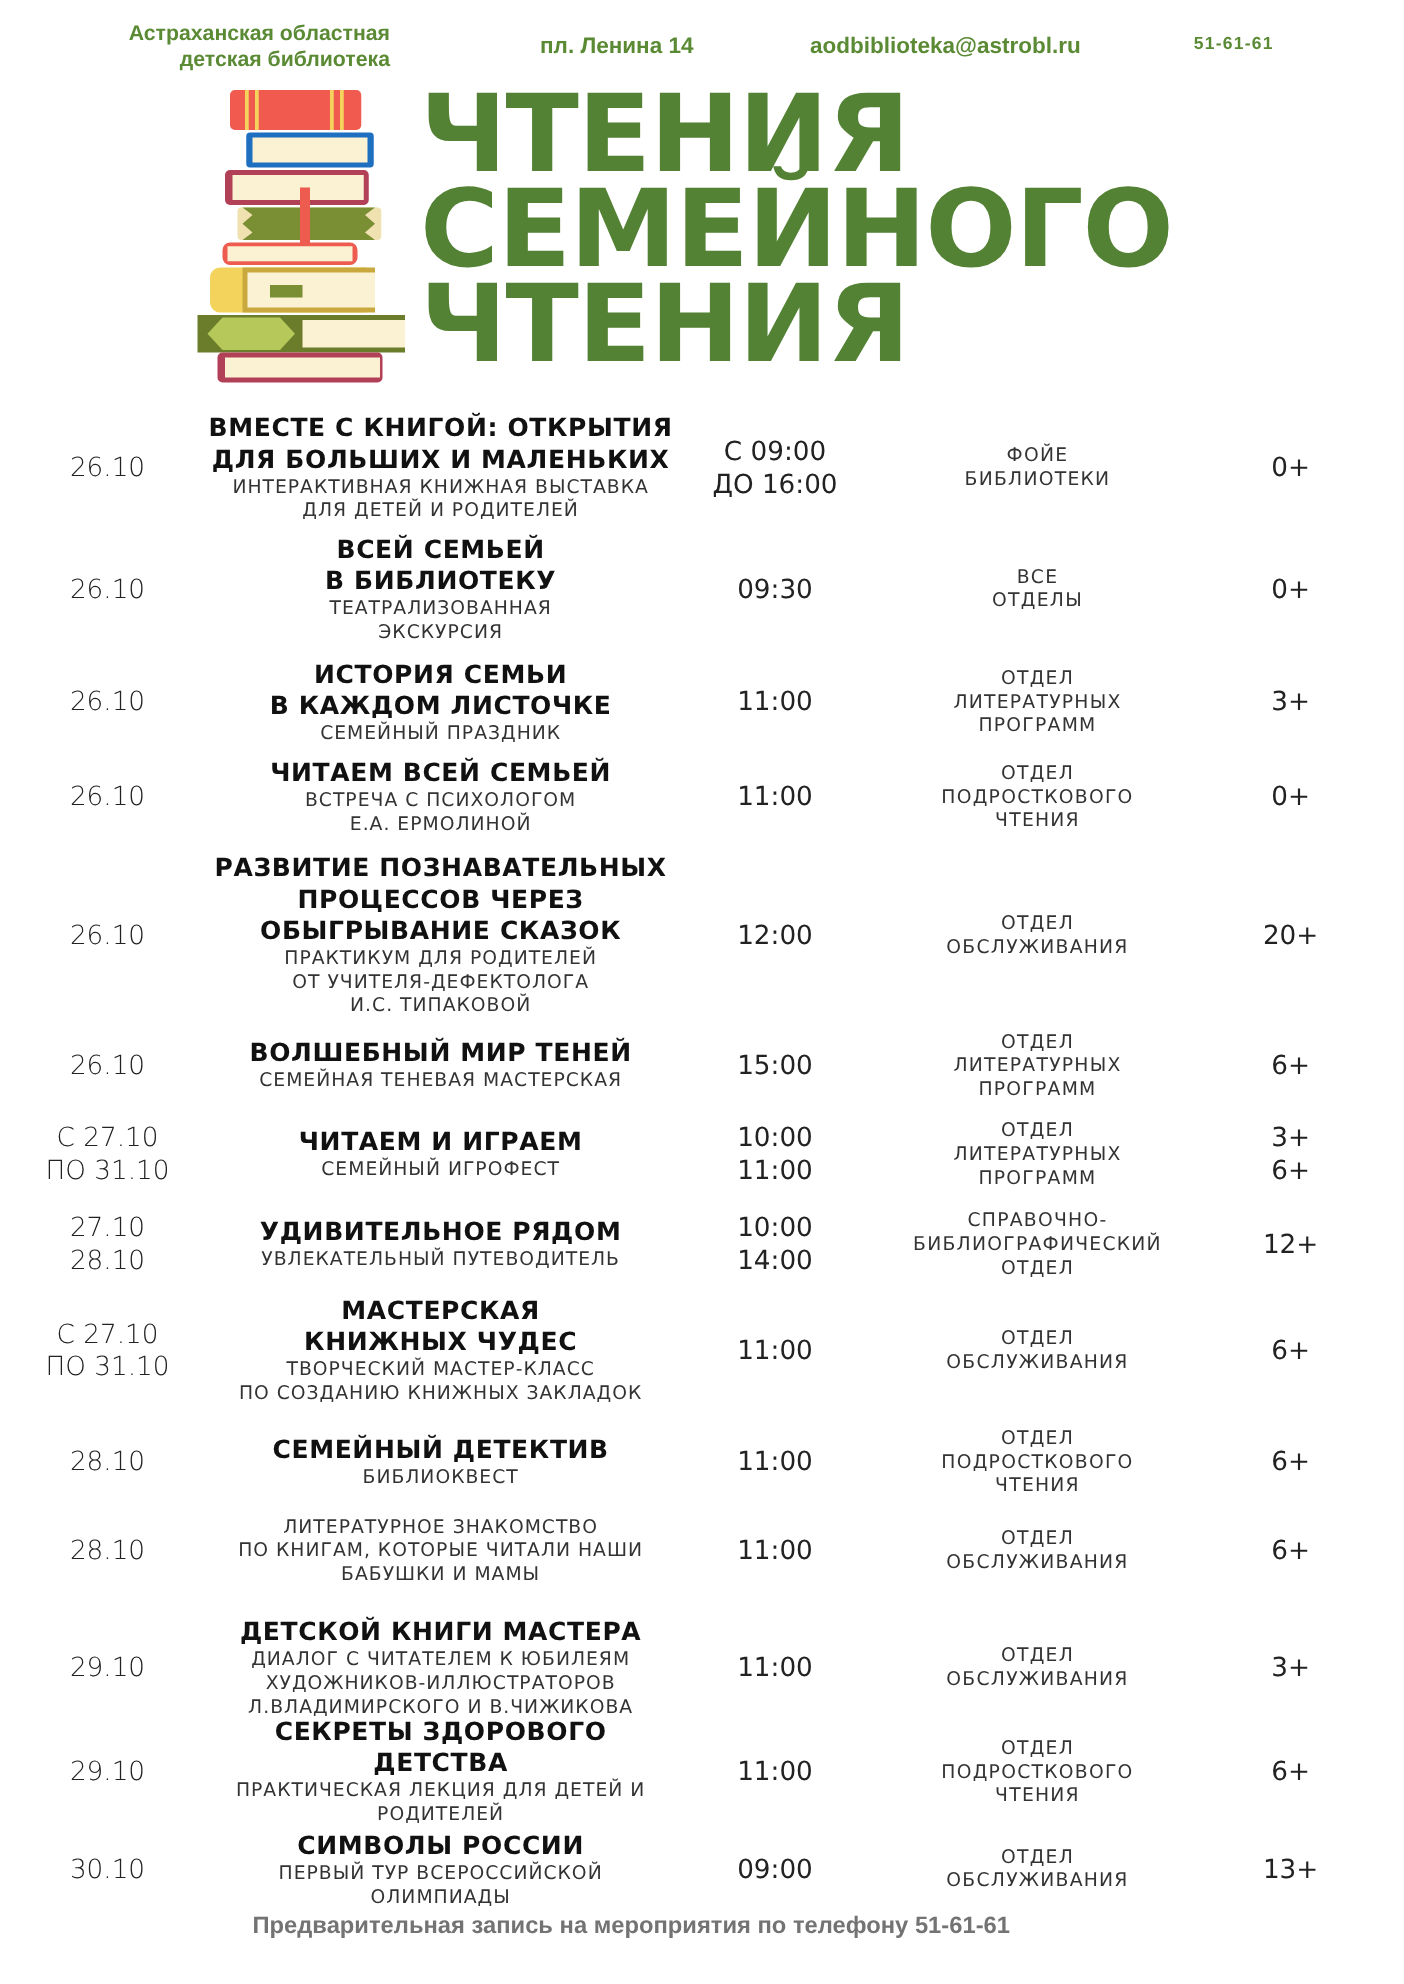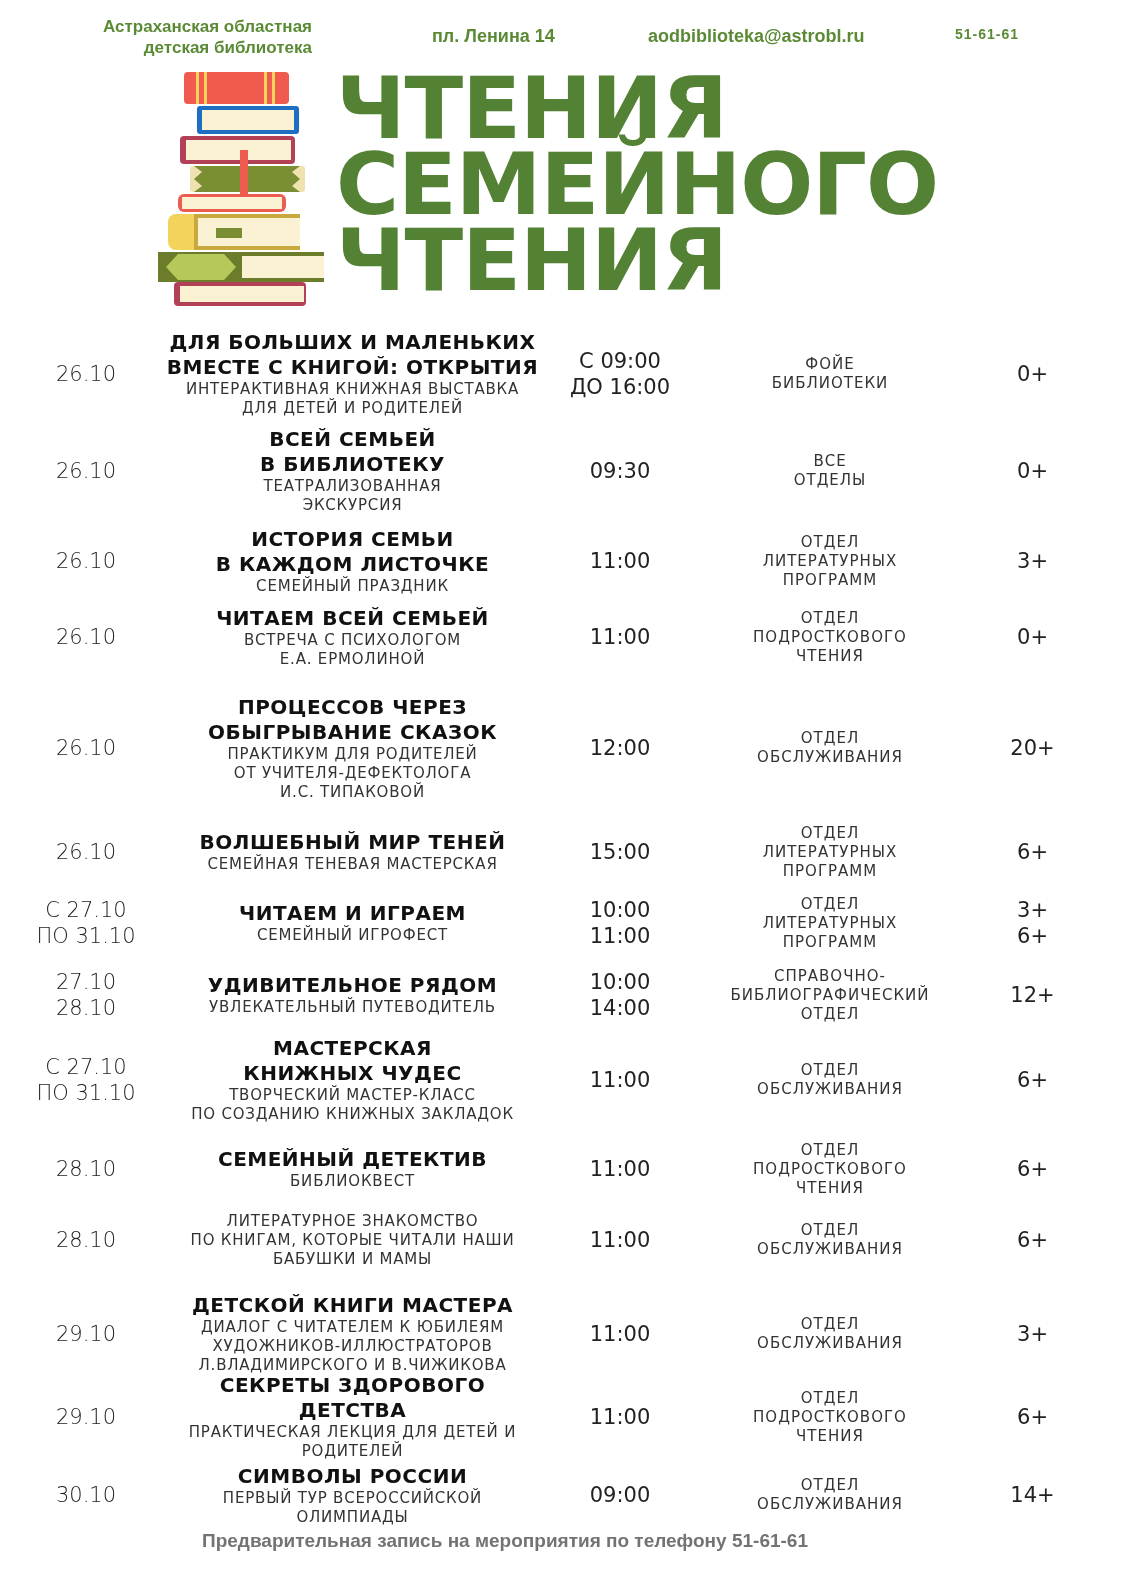--- a/index.html
+++ b/index.html
@@ -73,22 +73,22 @@
   <div>СЕМЕЙНОГО</div>
   <div>ЧТЕНИЯ</div>
 </div>
 
 <div class="table" id="events">
     <div class="row" style="top: 0px; height: 92px;">
       <div class="cell c-date">
         <div>26.10</div>
       </div>
       <div class="cell c-event">
+        <div class="ev-title">Вместе с книгой: открытия</div>
         <div class="ev-title">для больших и маленьких</div>
-        <div class="ev-title">Вместе с книгой: открытия</div>
         <div class="ev-sub">интерактивная книжная выставка</div>
         <div class="ev-sub">для детей и родителей</div>
       </div>
       <div class="cell c-time">
         <div>С 09:00</div>
         <div>ДО 16:00</div>
       </div>
       <div class="cell c-place" style="text-transform: uppercase;">
         <div>фойе</div>
         <div>библиотеки</div>
@@ -158,20 +158,21 @@
       </div>
       <div class="cell c-age">
         <div>0+</div>
       </div>
     </div>
     <div class="row" style="top: 350px; height: 140px;">
       <div class="cell c-date">
         <div>26.10</div>
       </div>
       <div class="cell c-event">
+        <div class="ev-title">Развитие познавательных</div>
         <div class="ev-title">процессов через</div>
         <div class="ev-title">обыгрывание сказок</div>
         <div class="ev-sub">практикум для родителей</div>
         <div class="ev-sub">от учителя-дефектолога</div>
         <div class="ev-sub">И.С. Типаковой</div>
       </div>
       <div class="cell c-time">
         <div>12:00</div>
       </div>
       <div class="cell c-place" style="text-transform: uppercase;">
@@ -361,18 +362,18 @@
         <div class="ev-sub">олимпиады</div>
       </div>
       <div class="cell c-time">
         <div>09:00</div>
       </div>
       <div class="cell c-place" style="text-transform: uppercase;">
         <div>отдел</div>
         <div>обслуживания</div>
       </div>
       <div class="cell c-age">
-        <div>14+</div>
+        <div>13+</div>
       </div>
     </div>
   </div>
 
 <div class="footer">Предварительная запись на мероприятия по телефону 51-61-61</div>
 
 </body></html>

